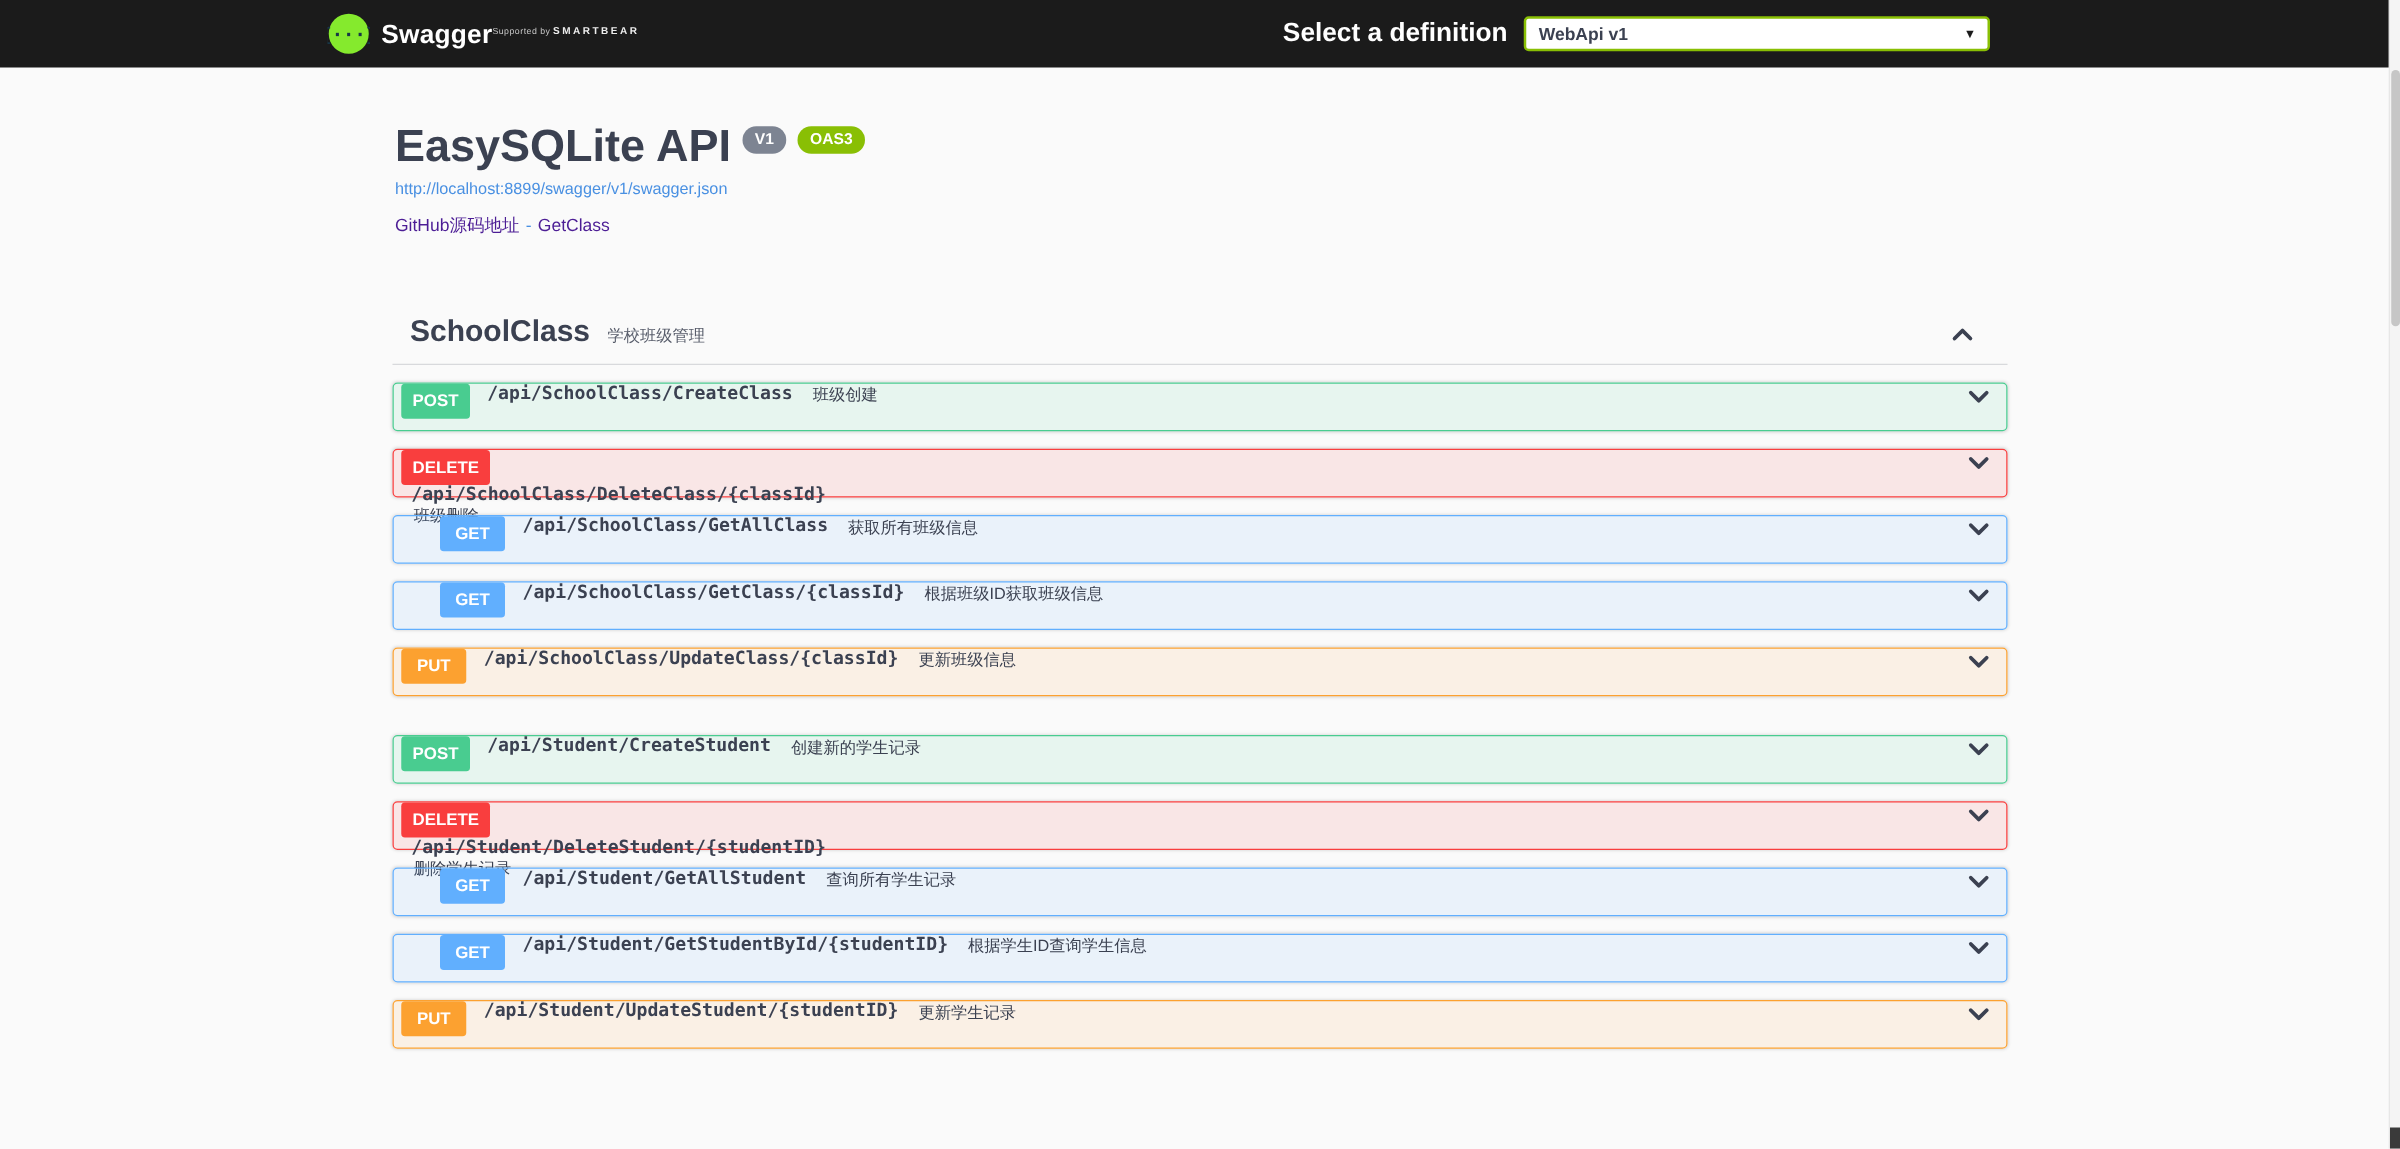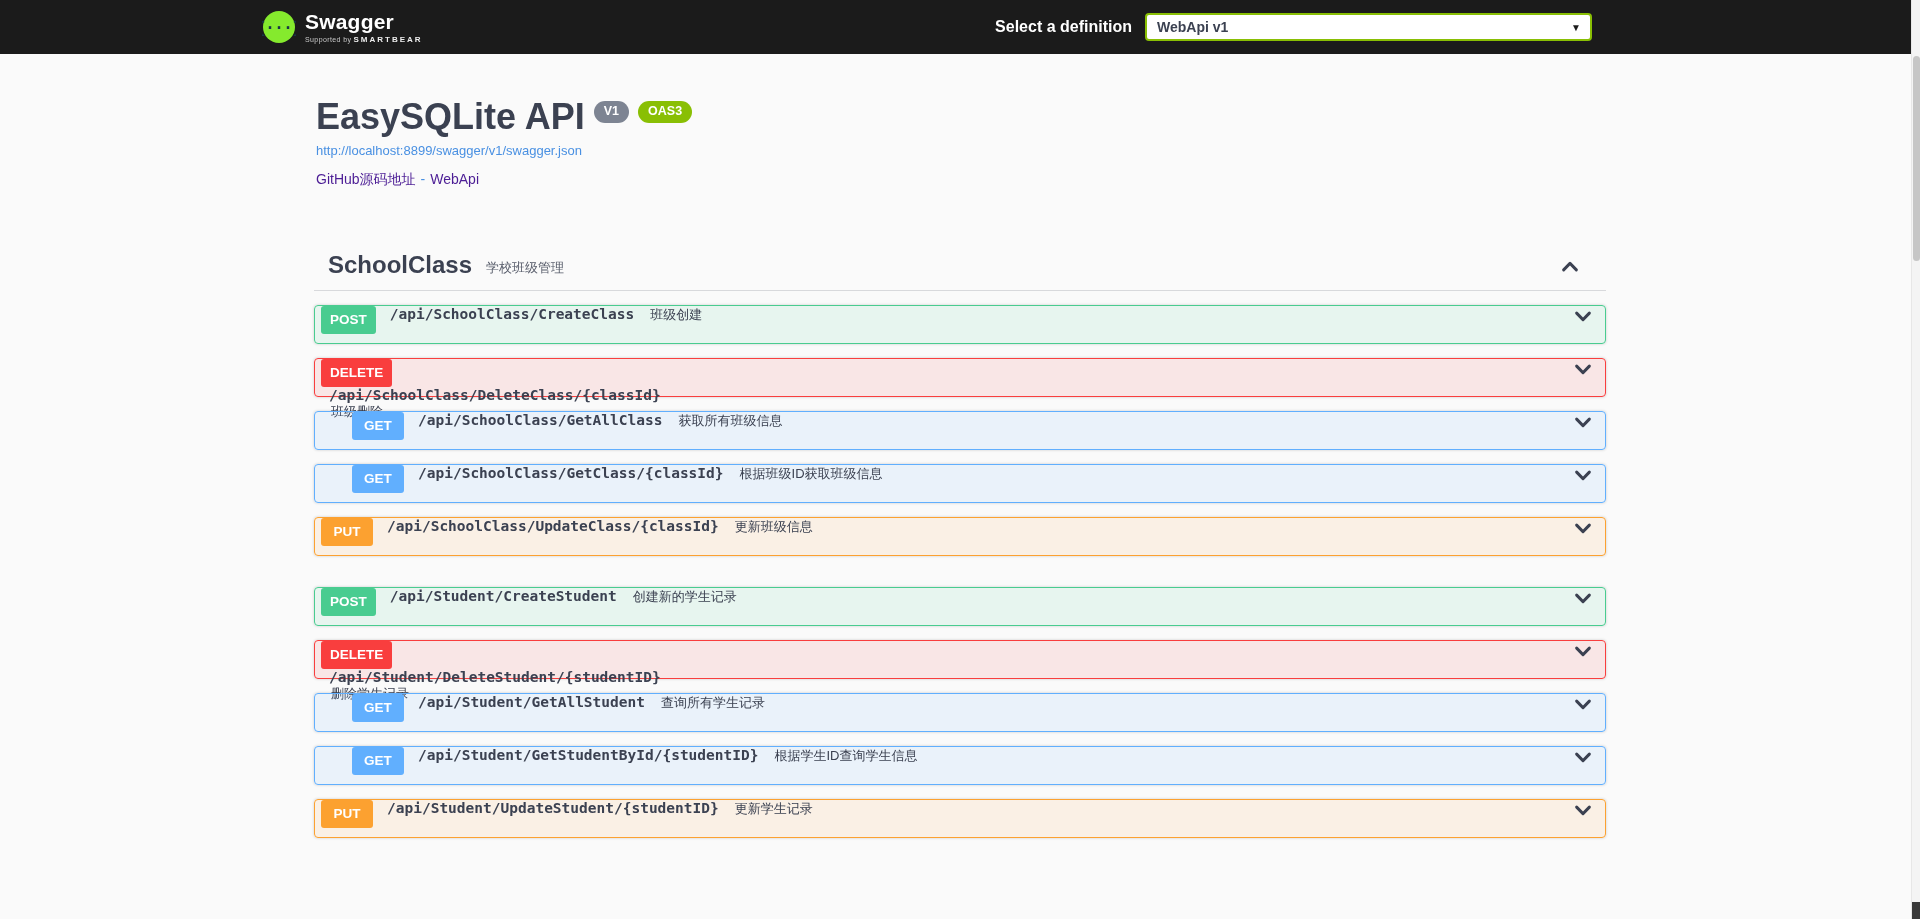--- a/index.html
+++ b/index.html
@@ -10,28 +10,28 @@
   }
 
   
   .topbar{height:54px;background:#1b1b1b;display:flex;align-items:center;}
   .topbar-inner{
     width:100%;box-sizing:border-box;
     padding:0 328px 0 262px;
     display:flex;align-items:center;justify-content:space-between;
   }
   .brand{display:flex;align-items:center;gap:9px;text-decoration:none;cursor:pointer;}
-  .brand-text{display:flex;flex-direction:column;justify-content:space-between;}
+  .brand-text{display:flex;flex-direction:row;justify-content:space-between;}
   .brand-name{color:#ffffff;font-size:21px;font-weight:600;line-height:1;letter-spacing:.2px;}
   .brand-tagline{color:#c9c9c9;font-size:7px;margin-top:3px;letter-spacing:.4px;}
   .brand-tagline b{font-size:8px;letter-spacing:2px;color:#ededed;margin-left:2px;}
   .definition-picker{display:flex;align-items:center;gap:13px;}
-  .definition-picker label{color:#ffffff;font-weight:700;font-size:16px;}
+  .definition-picker label{color:#ffffff;font-weight:700;font-size:21px;}
   .select-box{
-    width:447px;height:28px;box-sizing:border-box;background:#ffffff;
+    width:373px;height:28px;box-sizing:border-box;background:#ffffff;
     border:2px solid #89bf04;border-radius:4px;cursor:pointer;
     display:flex;align-items:center;justify-content:space-between;padding:0 9px 0 10px;
     font-weight:700;font-size:14px;color:#3b4151;
   }
   .select-caret{font-size:10px;color:#1b1b1b;}
 
   
   .wrapper{width:1292px;margin:0 auto;padding-top:42px;}
 
   .info h1{margin:0;padding-left:2px;font-size:36px;font-weight:700;color:#3b4151;line-height:1.15;}
@@ -116,21 +116,21 @@
 </header>
 
 <main class="wrapper">
 
   <section class="info">
     <h1>
       <span>EasySQLite API</span><span class="badge version">V1</span><span class="badge oas3">OAS3</span>
     </h1>
     <a class="spec-url">http://localhost:8899/swagger/v1/swagger.json</a>
     <p class="ext-links">
-      <a>GitHub源码地址</a><span class="sep">-</span><a>WebApi</a>
+      <a>GitHub源码地址</a><span class="sep">-</span><a>GetClass</a>
     </p>
   </section>
 
   <div id="sections">
   <section class="tag-section">
     <h3 class="opblock-tag">
       <span class="tag-name">SchoolClass</span>
       <small class="tag-desc">学校班级管理</small>
       <svg class="arrow" viewBox="0 0 20 20">
         <path d="M17.418 13.891a1.5 1.5 0 0 1-2.134.004L10 8.555l-5.288 5.336a1.5 1.5 0 1 1-2.134-2.11l6.353-6.44a1.5 1.5 0 0 1 2.138 0l6.353 6.44a1.5 1.5 0 0 1-.004 2.11z"></path>

